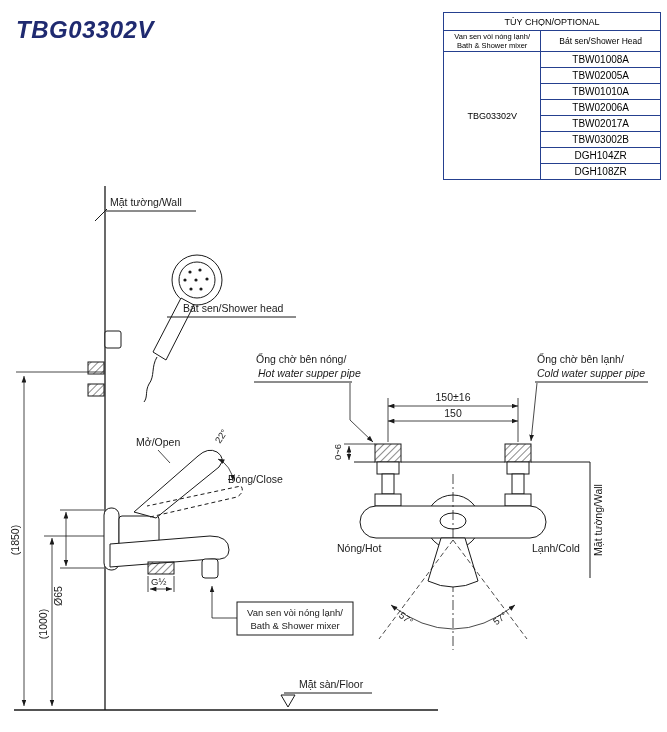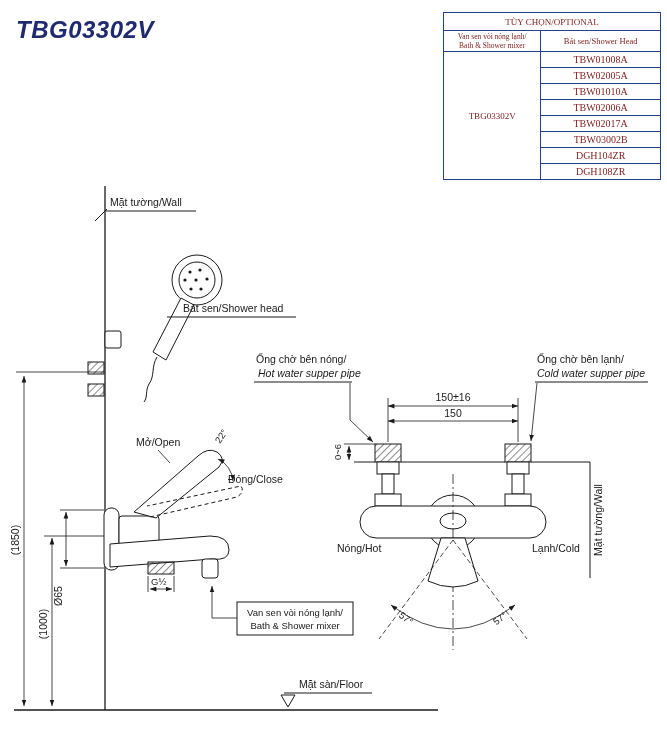--- a/index.html
+++ b/index.html
@@ -1,22 +1,22 @@
 <!DOCTYPE html>
 <html><head>
 <meta charset="utf-8">
 <style>
   html,body{margin:0;padding:0;background:#fff;}
   .page{position:relative;width:667px;height:732px;background:#fff;overflow:hidden;
         font-family:"Liberation Sans",sans-serif;}
   .title{position:absolute;left:16px;top:16px;font-size:24px;font-weight:bold;
          font-style:italic;color:#1f2a70;letter-spacing:0.5px;}
   .spec-table{position:absolute;left:443px;top:12px;}
-  .spec-table table{border-collapse:collapse;width:218px;color:#7f1d1d;
-                    font-family:Liberation Serif, serif;}
+  .spec-table table{border-collapse:collapse;width:218px;color:#000000;
+                    font-family:Liberation Sans, sans-serif;}
   .spec-table td{border:1px solid #25408f;text-align:center;padding:1px 2px;font-size:9px;}
   .spec-table tr.hdr td{height:15px;font-size:9px;}
   .spec-table td.mixcol{font-size:7.5px;line-height:1.2;width:97px;}
   .spec-table td.shcol{font-size:8.5px;width:121px;}
   .spec-table td.opt{height:13px;font-size:10px;}
   .spec-table td.model{font-size:9px;}
   svg{position:absolute;left:0;top:0;}
   svg text{font-family:"Liberation Sans",sans-serif;font-size:10.5px;fill:#1a1a1a;}
   svg text.sm{font-size:9.5px;}
   svg text.it{font-style:italic;}

